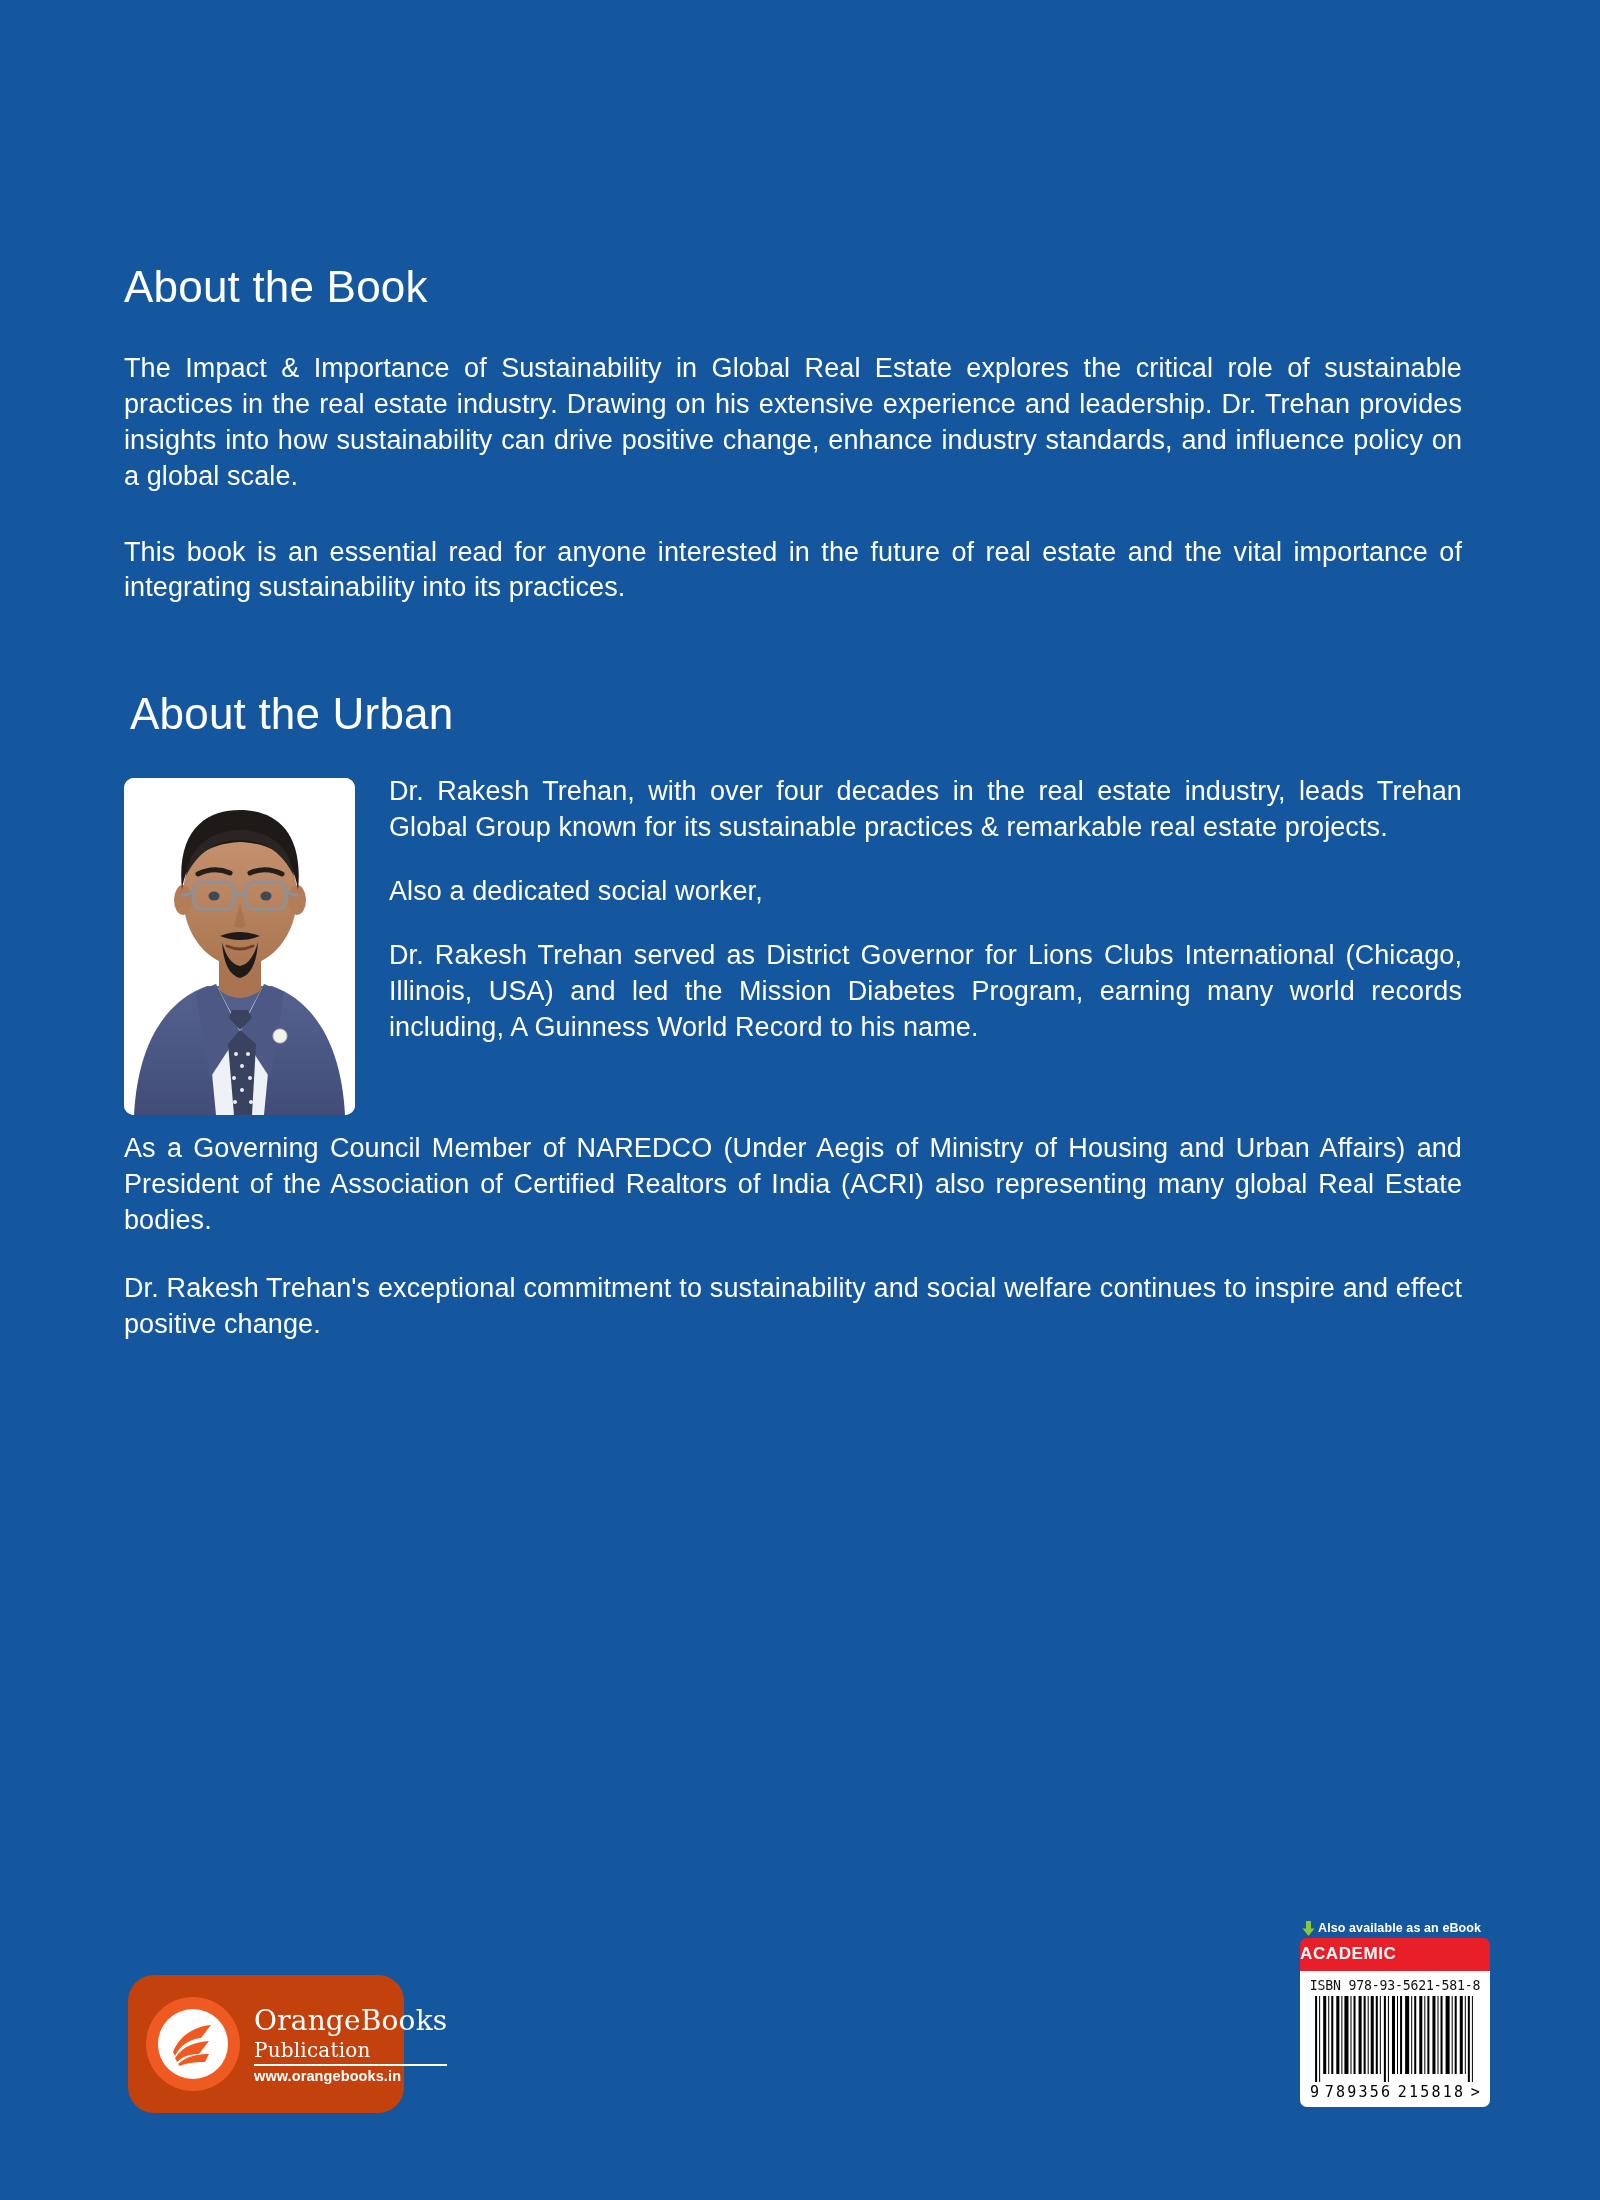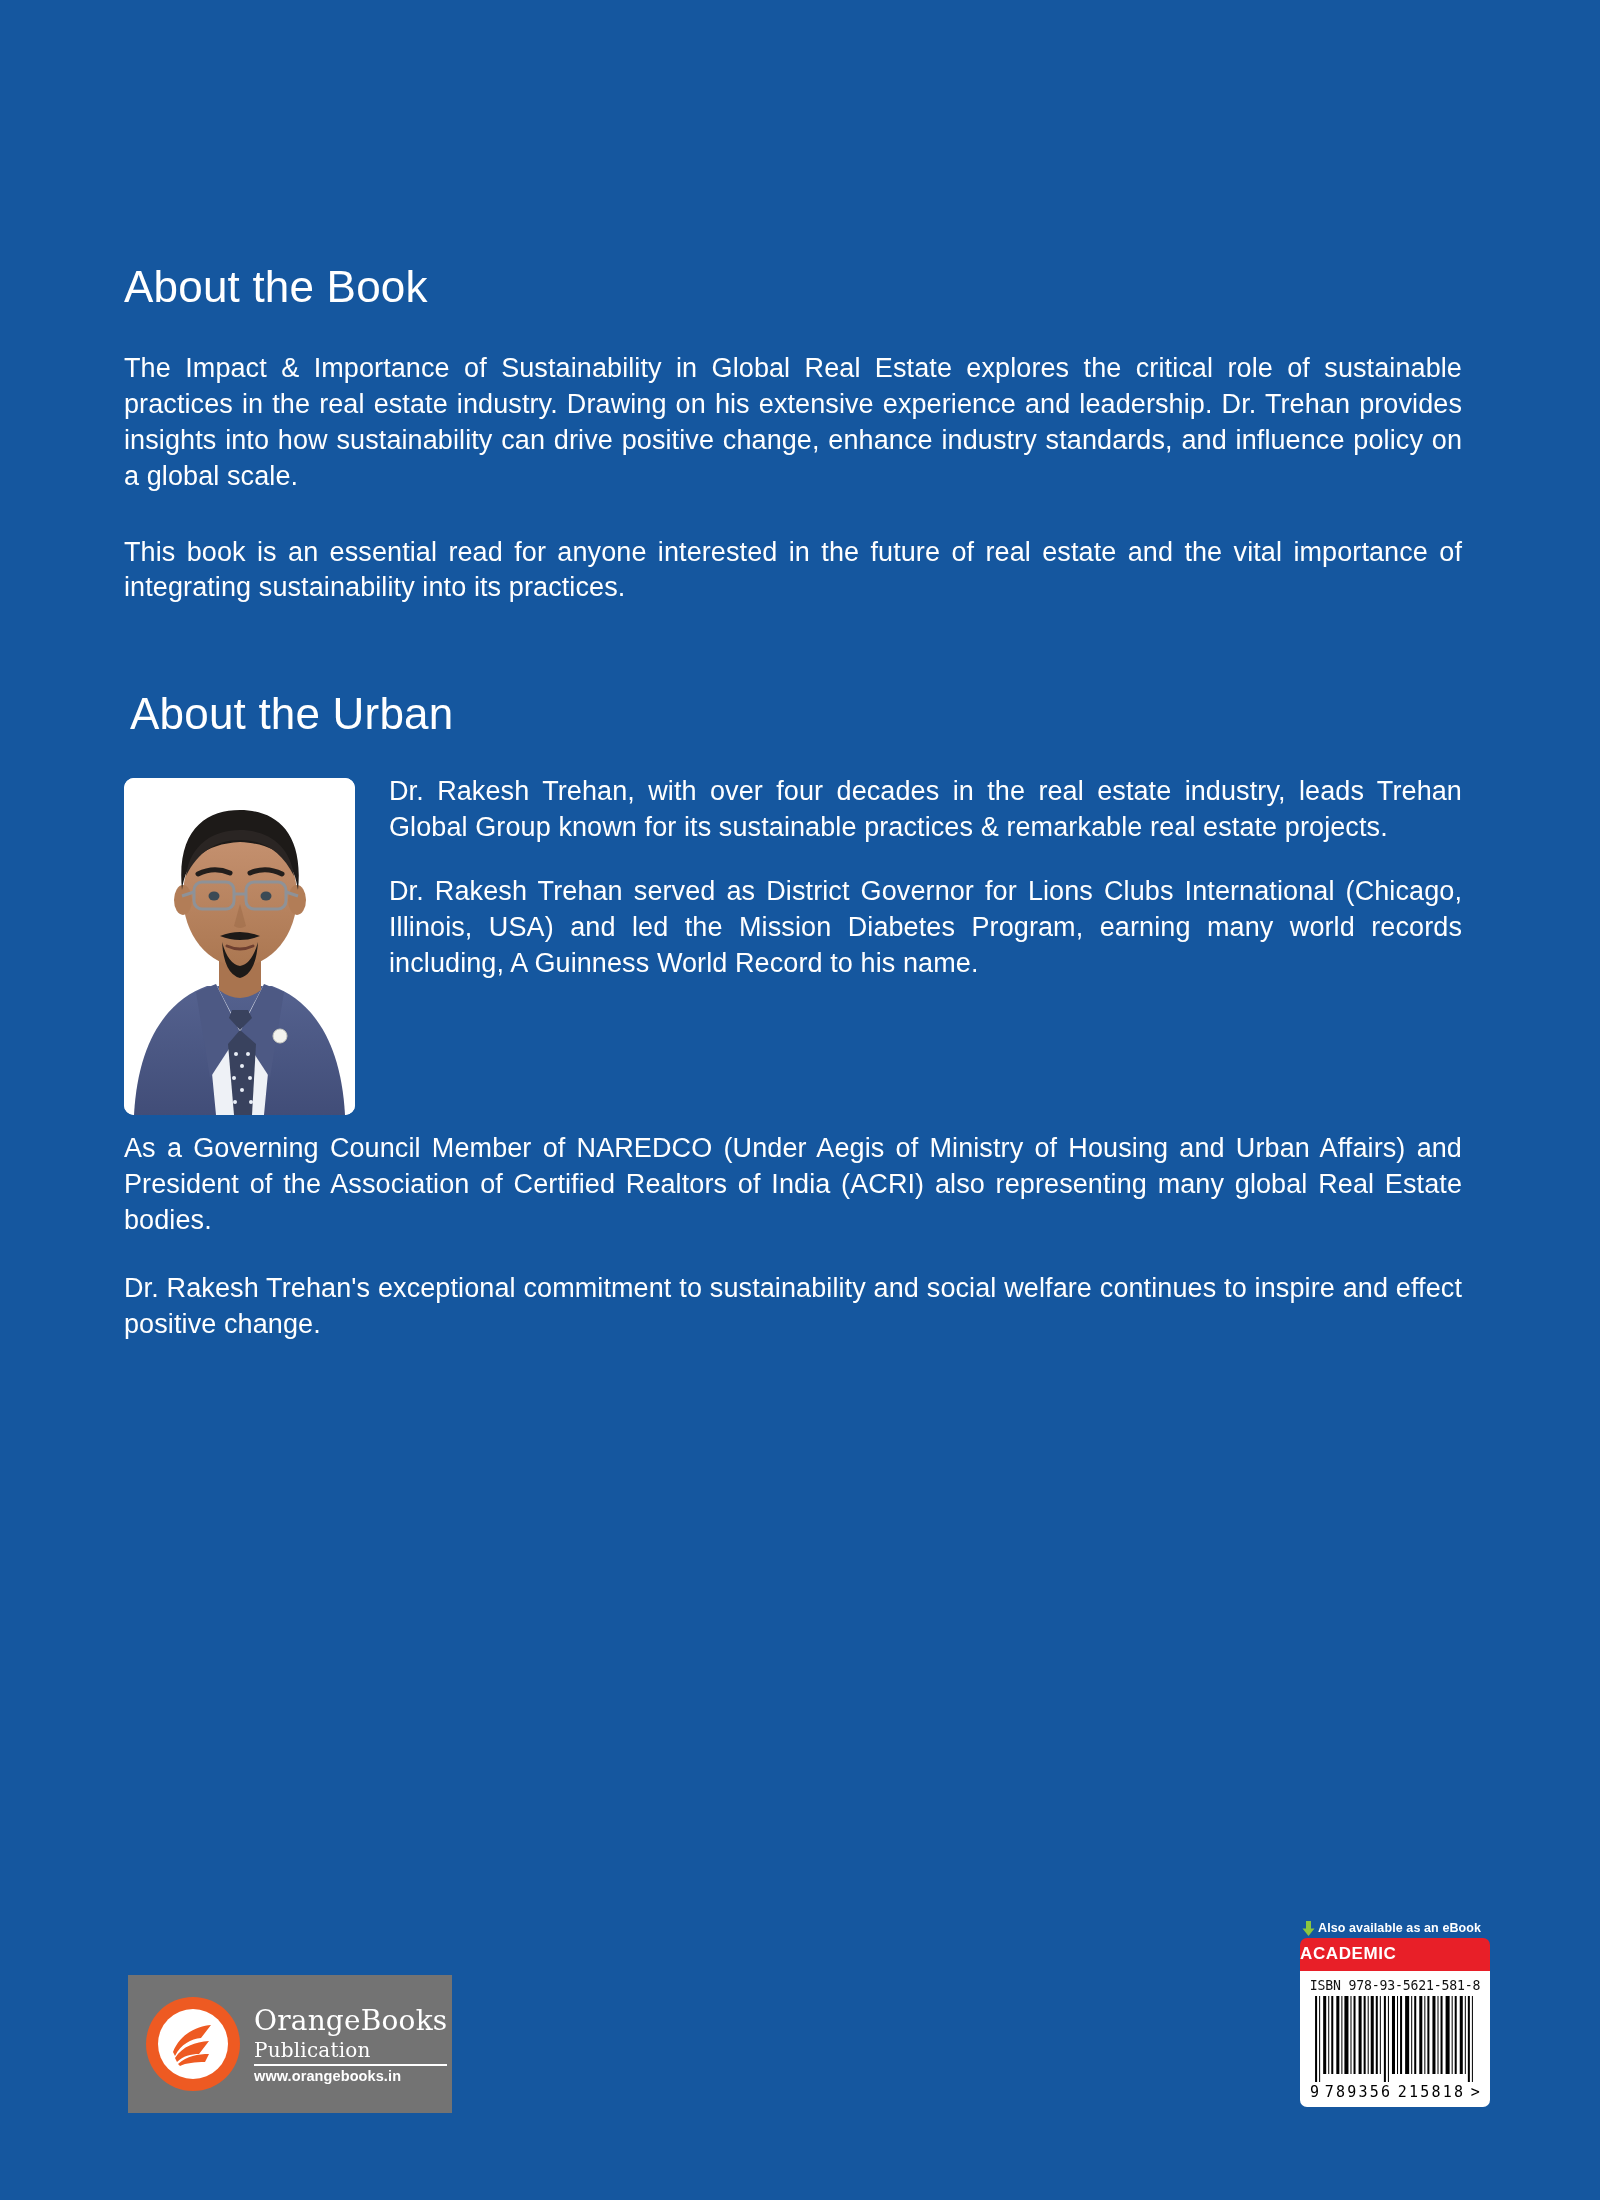--- a/index.html
+++ b/index.html
@@ -82,27 +82,28 @@
 
   #author-tail-1 { margin-top: 30px; width: 1338px; clear: both; }
   #author-tail-2 { margin-top: 30px; width: 1338px; }
   #author-tail-3 { margin-top: 32px; width: 1338px; }
 
   
   .publisher-logo {
     position: absolute;
     left: 128px;
     top: 1932px;
-    width: 324px;
+    width: 276px;
     height: 138px;
-    background: #737373;
+    background: #c2410c;
     display: flex;
     align-items: center;
     padding-left: 18px;
     box-sizing: border-box;
+    border-radius: 26px;
   }
   .logo-mark {
     width: 94px;
     height: 94px;
     flex: 0 0 94px;
     border-radius: 50%;
     background: #ee5a22;
     display: flex;
     align-items: center;
     justify-content: center;
@@ -291,20 +292,21 @@
           <path d="M96 158 Q116 150 136 158 Q116 166 96 158 Z" fill="#1d1a18"></path>
 
           <path d="M103 168 Q116 174 129 168" stroke="#6e3f30" stroke-width="3" fill="none" stroke-linecap="round"></path>
 
           <path d="M98 164 Q100 196 116 200 Q132 196 134 164 Q128 186 116 188 Q104 186 98 164 Z" fill="#1d1a18"></path>
         </svg>
       </div>
 
       <p class="para last-line-left">Dr. Rakesh Trehan, with over four decades in the real estate industry, leads Trehan Global Group known for its sustainable practices &amp; remarkable real estate projects.</p>
 
+      <p class="para last-line-left">Also a dedicated social worker,</p>
 
       <p class="para last-line-left">Dr. Rakesh Trehan served as District Governor for Lions Clubs International (Chicago, Illinois, USA) and led the Mission Diabetes Program, earning many world records including, A Guinness World Record to his name.</p>
 
     </div>
 
     <p class="para last-line-left" id="author-tail-1">As a Governing Council Member of NAREDCO (Under Aegis of Ministry of Housing and Urban Affairs) and  President of the Association of Certified Realtors of India (ACRI) also representing many global Real Estate bodies.</p>
 
 
     <p class="para last-line-left" id="author-tail-3">Dr. Rakesh Trehan's exceptional commitment to sustainability and social welfare continues to inspire and effect positive change.</p>
 

